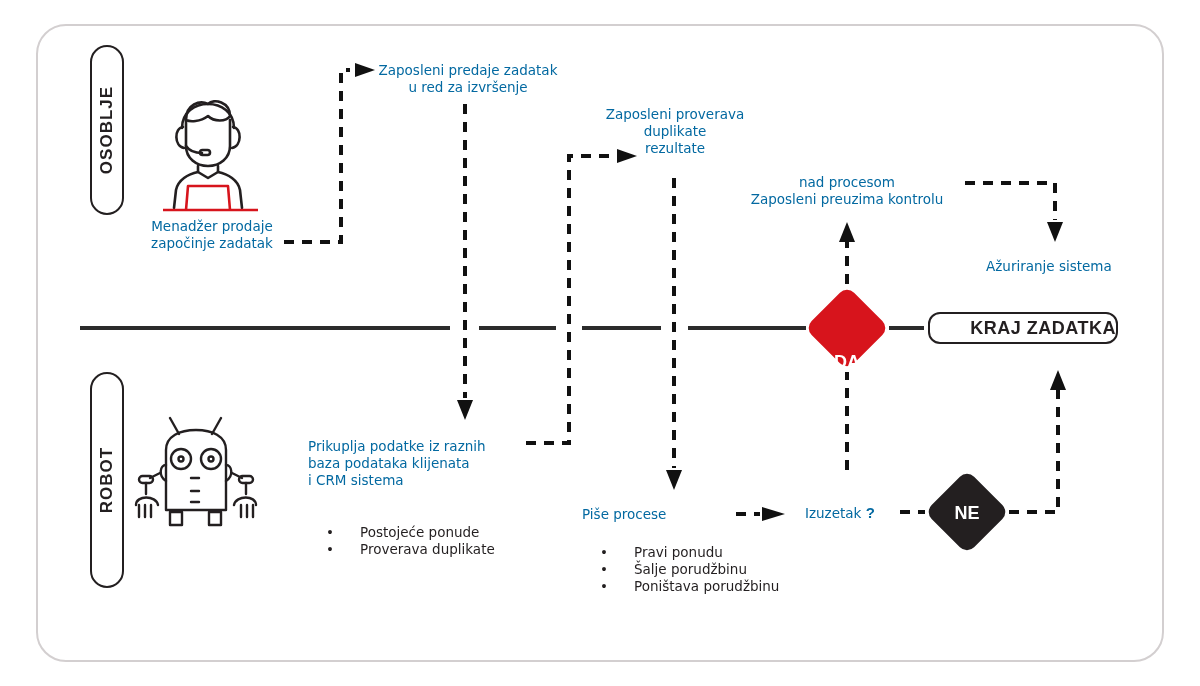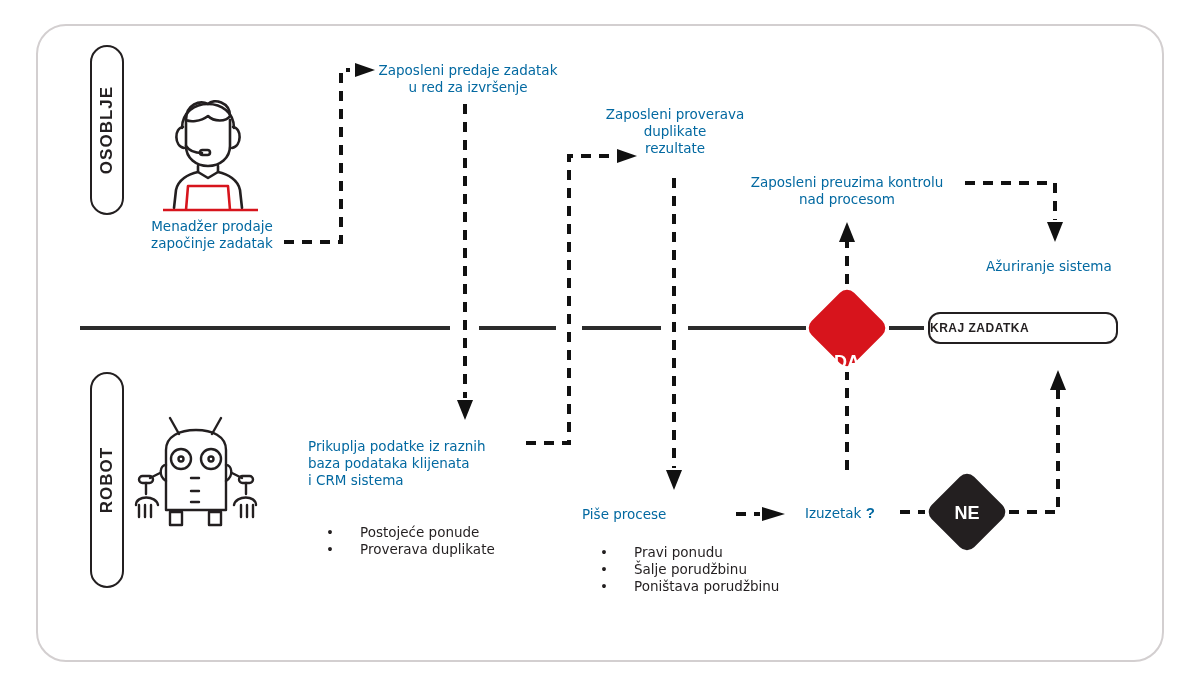--- a/index.html
+++ b/index.html
@@ -16,22 +16,22 @@
   .txt { position:absolute; font-family:"DejaVu Sans", sans-serif; font-size:13.5px; line-height:17px;
          color:#0369a1; white-space:nowrap; }
   .center { text-align:center; }
   .bullets { position:absolute; margin:16px; padding:0; list-style:none; font-size:13.5px; line-height:17px;
              font-family:"DejaVu Sans", sans-serif; color:#231f20; }
   .bullets li { position:relative; padding-left:36px; white-space:nowrap; }
   .bullets li::before { content:"•"; position:absolute; left:2px; top:0; }
   .diamond-label { position:absolute; font-family:"Liberation Sans", sans-serif; font-weight:bold;
                    font-size:18px; color:#ffffff; transform:translate(-50%,-50%); }
   .end-pill { position:absolute; left:928px; top:312px; width:190px; height:32px; border:2px solid #231f20;
-              border-radius:12px; box-sizing:border-box; display:flex; align-items:center; justify-content:flex-start;
-              font-family:"Liberation Sans", sans-serif; font-weight:bold; font-size:12px; letter-spacing:0.5px;
+              border-radius:12px; box-sizing:border-box; display:flex; align-items:center; justify-content:flex-end;
+              font-family:"Liberation Sans", sans-serif; font-weight:bold; font-size:18px; letter-spacing:0.5px;
               background:#fff; }
   .q { font-family:"Liberation Sans", sans-serif; font-weight:bold; font-size:15px; }
 </style>
 </head>
 <body>
 
 <div class="frame"></div>
 
 <svg class="canvas" width="1200" height="686">
   <defs>
@@ -167,22 +167,22 @@
   <div>u red za izvršenje</div>
 </div>
 
 <div class="txt center" style="left:590px; top:106px; width:170px;">
   <div>Zaposleni proverava</div>
   <div>duplikate</div>
   <div>rezultate</div>
 </div>
 
 <div class="txt center" style="left:728px; top:174px; width:238px;">
+  <div>nad procesom</div>
   <div>Zaposleni preuzima kontrolu</div>
-  <div>nad procesom</div>
 </div>
 
 <div class="txt" style="left:986px; top:258px;">Ažuriranje sistema</div>
 
 <div class="txt" style="left:308px; top:438px;">
   <div>Prikuplja podatke iz raznih</div>
   <div>baza podataka klijenata</div>
   <div>i CRM sistema</div>
 </div>
 <ul class="bullets" style="left:308px; top:508px;">

